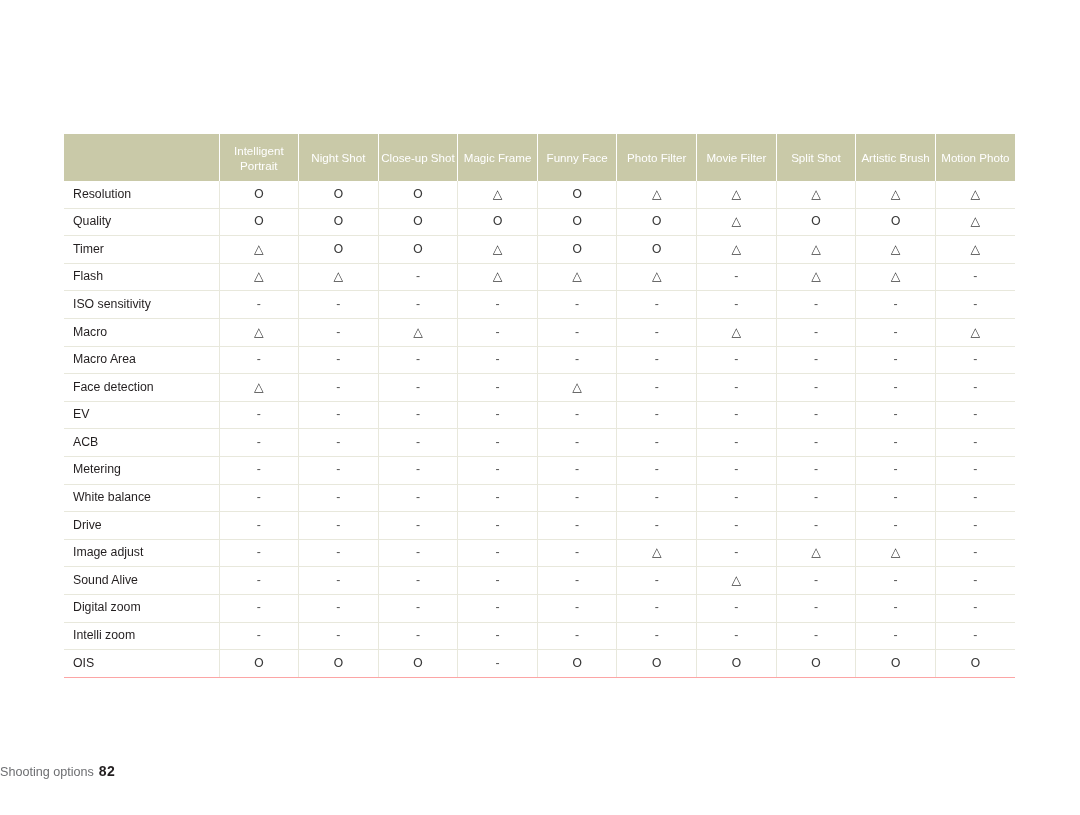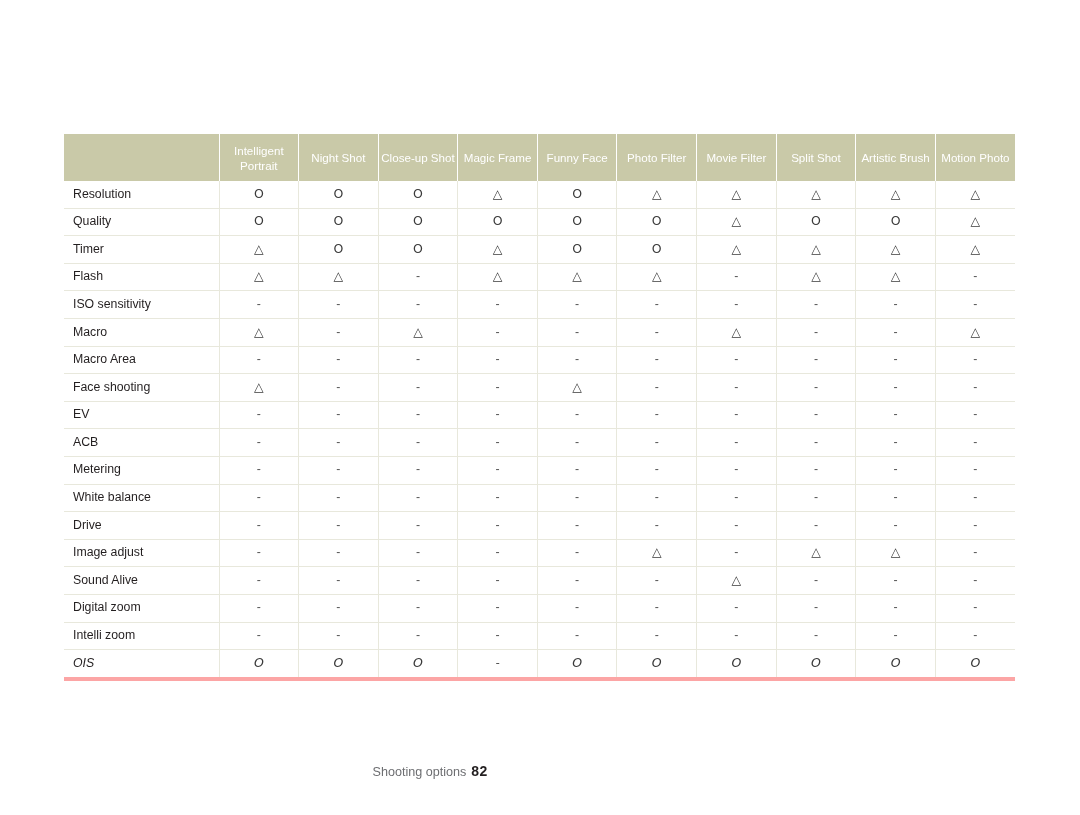--- a/index.html
+++ b/index.html
@@ -87,21 +87,21 @@
     padding: 0;
     line-height: 1.1;
   }
   tbody td.rowlabel {
     text-align: left;
     padding-left: 9px;
     border-right: 1px solid #e8e8dc;
     white-space: nowrap;
   }
   tbody tr td:last-child { border-right: none; }
-  tbody tr:last-child td { border-bottom: 4px solid #fca5a5; font-style: italic; }
+  tbody tr:last-child td { border-bottom: 1px solid #fca5a5; }
 
   .sym {
     display: inline-block;
     font-family: "DejaVu Sans", sans-serif;
     font-size: 12.5px;
     color: #3a3a3a;
     line-height: 1;
   }
   .sym-dash {
     display: inline-block;
@@ -119,21 +119,21 @@
     color: #58595b;
     white-space: nowrap;
   }
 
   
   .footer {
     position: absolute;
     left: 0;
     top: 763px;
     width: 860px;
-    text-align: center;
+    text-align: left;
     font-size: 12.6px;
     color: #6d6e71;
   }
   .footer .pagenum {
     font-weight: bold;
     color: #231f20;
     font-size: 14px;
     margin-left: 5px;
     letter-spacing: 0.3px;
   }
@@ -260,21 +260,21 @@
             <td><span class="sym-dash">-</span></td>
             <td><span class="sym-dash">-</span></td>
             <td><span class="sym-dash">-</span></td>
             <td><span class="sym-dash">-</span></td>
             <td><span class="sym-dash">-</span></td>
             <td><span class="sym-dash">-</span></td>
             <td><span class="sym-dash">-</span></td>
             <td><span class="sym-dash">-</span></td>
           </tr>
           <tr>
-            <td class="rowlabel">Face shooting</td>
+            <td class="rowlabel">Face detection</td>
             <td><span class="sym">△</span></td>
             <td><span class="sym-dash">-</span></td>
             <td><span class="sym-dash">-</span></td>
             <td><span class="sym-dash">-</span></td>
             <td><span class="sym">△</span></td>
             <td><span class="sym-dash">-</span></td>
             <td><span class="sym-dash">-</span></td>
             <td><span class="sym-dash">-</span></td>
             <td><span class="sym-dash">-</span></td>
             <td><span class="sym-dash">-</span></td>

